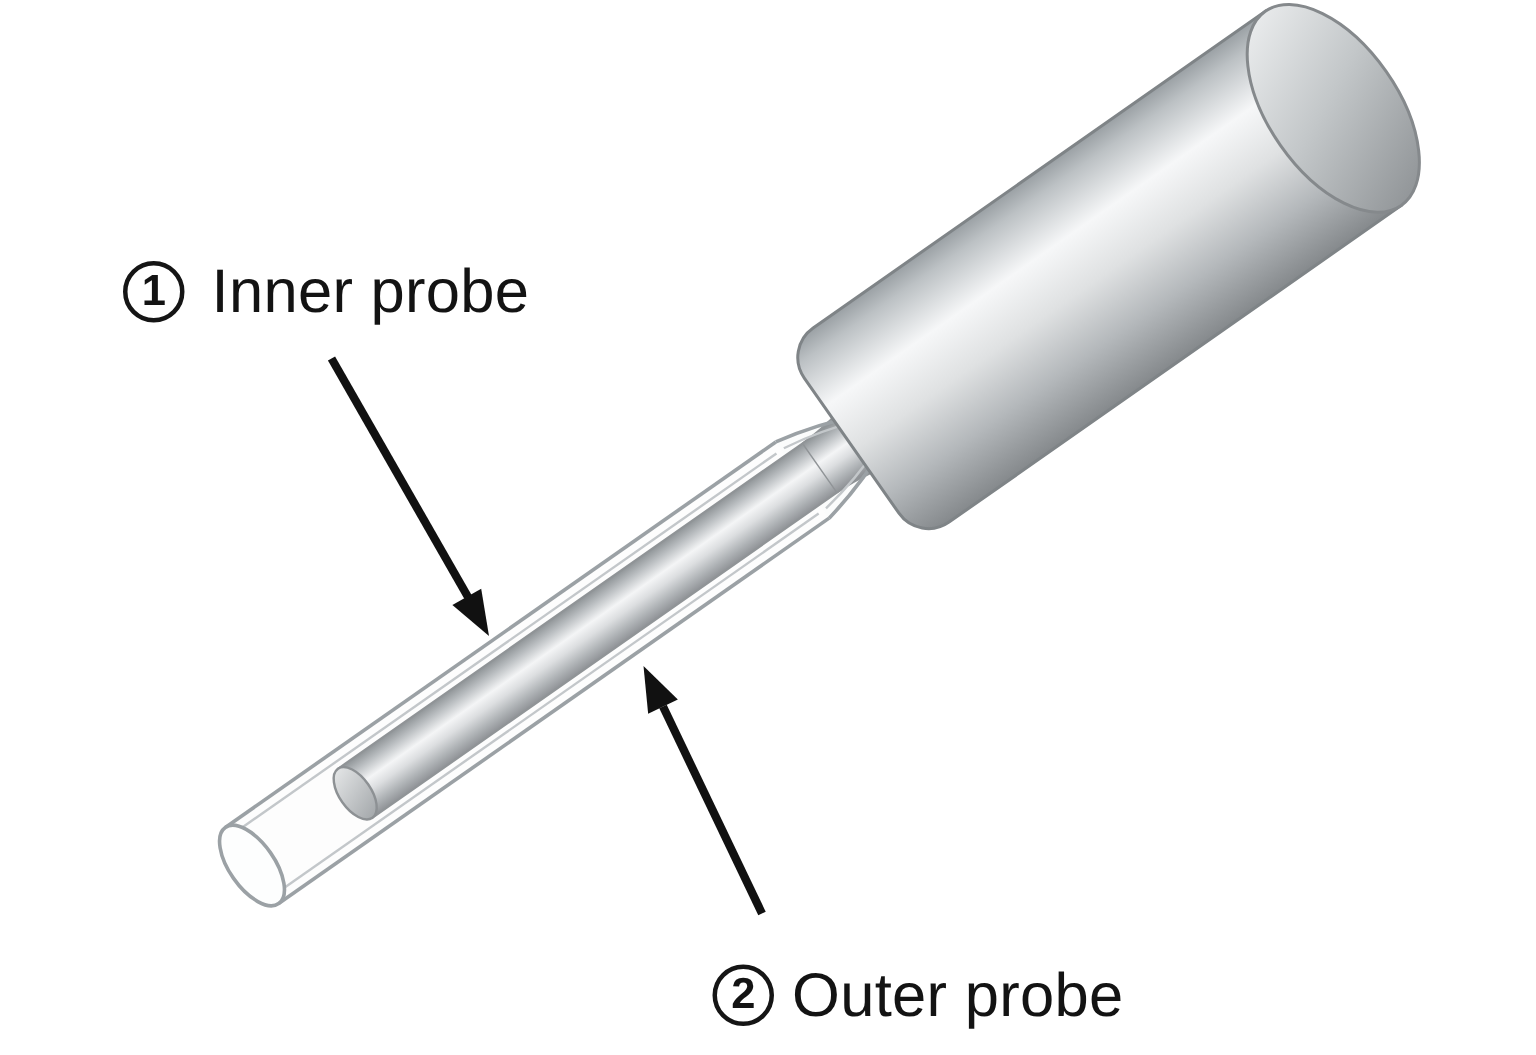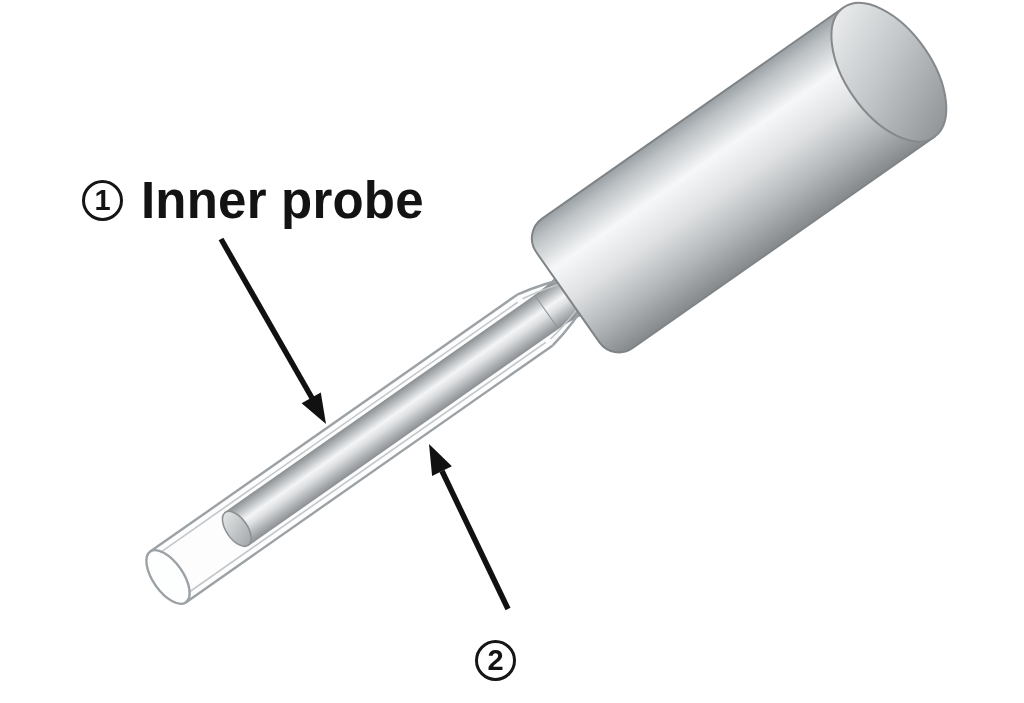--- a/index.html
+++ b/index.html
@@ -35,22 +35,22 @@
     width: 35px;
     height: 35px;
     border: 3px solid #151515;
     border-radius: 50%;
     font-size: 29px;
     font-weight: 700;
     line-height: 1;
     flex: 0 0 auto;
   }
   .callout .txt {
-    font-size: 51px;
-    font-weight: 700;
+    font-size: 41px;
+    font-weight: 400;
     letter-spacing: 0.2px;
   }
   #label-inner { left: 82px; top: 171px; gap: 18px; }
   #label-outer { left: 475px; top: 640px; gap: 12px; }
 </style>
 </head>
 <body>
 
 <div id="stage">
 
@@ -117,15 +117,16 @@
     </g>
   </svg>
 
   <div class="callout" id="label-inner">
     <span class="num">1</span>
     <span class="txt">Inner probe</span>
   </div>
 
   <div class="callout" id="label-outer">
     <span class="num">2</span>
+    <span class="txt">Outer probe</span>
   </div>
 
 </div>
 
 </body></html>

